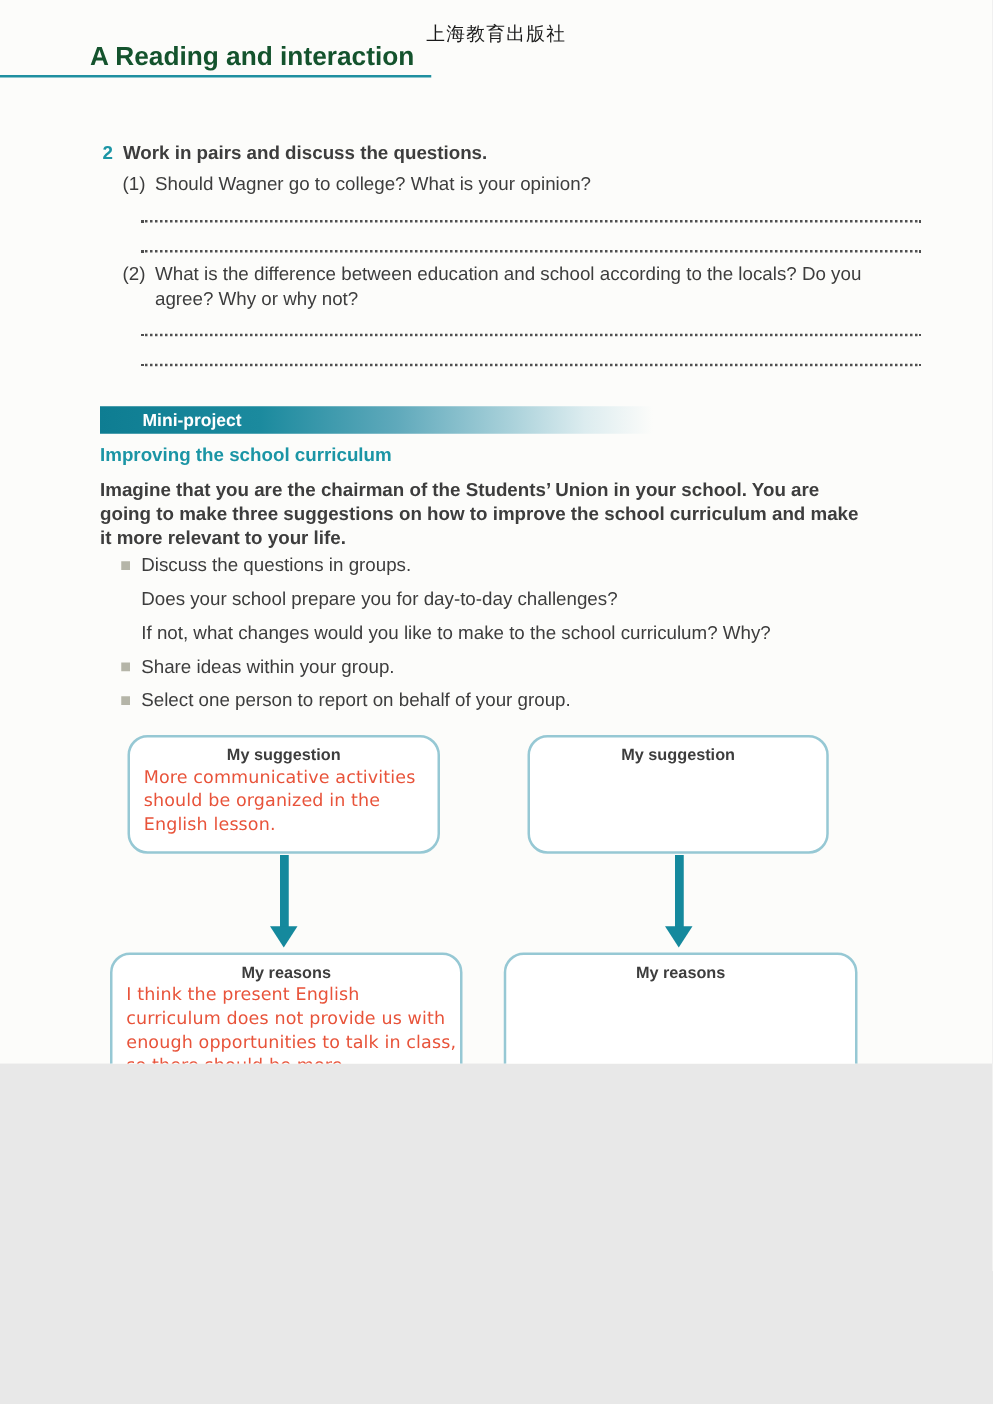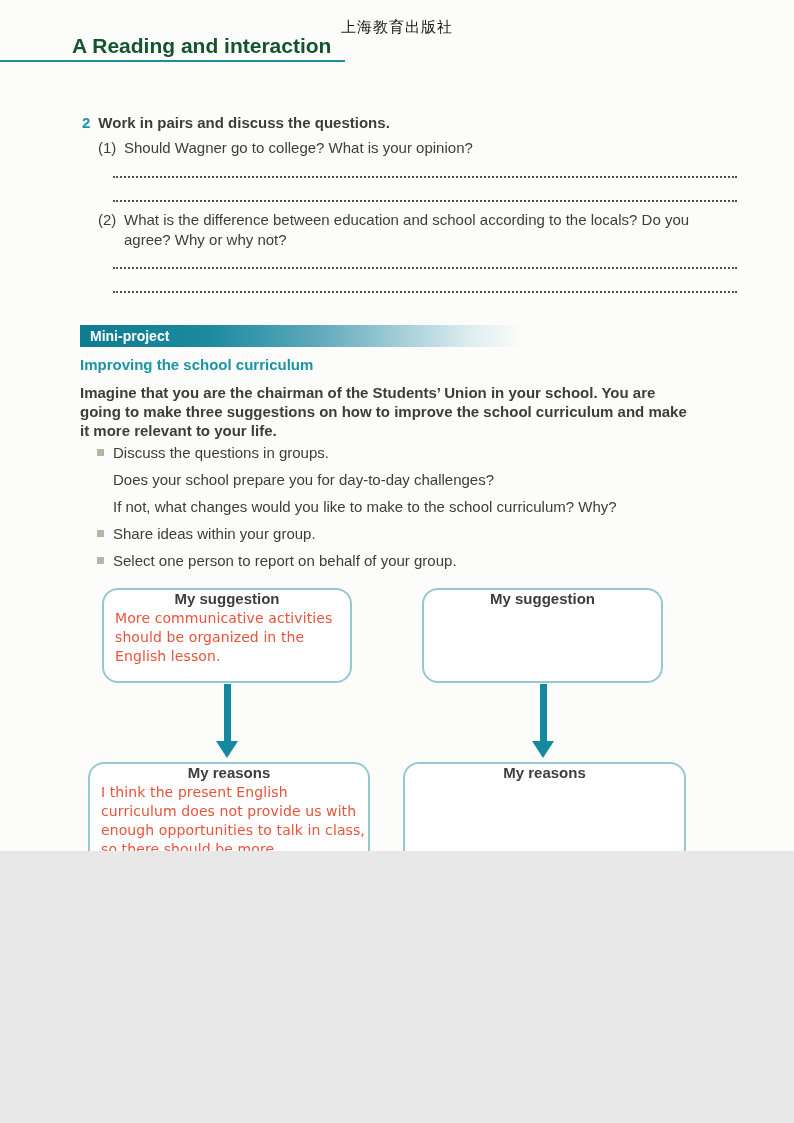--- a/index.html
+++ b/index.html
@@ -37,42 +37,42 @@
   }
   .dl1 { top:176px; } .dl2 { top:200px; } .dl3 { top:267px; } .dl4 { top:291px; }
 
   
   .banner {
     position:absolute; left:80px; top:325px; width:456px; height:22px;
     background:linear-gradient(90deg,#0e7d92 0%,#1b8a9e 28%,#5fa9bb 52%,#a9d1da 72%,#dcecef 85%,rgba(252,252,250,0) 97%);
   }
   .banner span {
     display:block; padding-left:10px; line-height:22px;
-    font-size:14px; font-weight:bold; color:#ffffff;
+    font-size:14px; font-weight:bold; color:#ffffff;margin-left:24px;
   }
   .subtitle {
     position:absolute; left:80px; top:356px;
     font-size:15px; font-weight:bold; color:#1b95a5;
   }
   .intro {
     position:absolute; left:80px; top:383px; width:612px;
     font-size:15px; font-weight:bold; line-height:19px; color:#3d3d3d;
   }
   .steps { position:absolute; left:97px; top:444px; width:625px; font-size:15px; }
   .step { position:relative; padding-left:16px; line-height:18px; margin-bottom:9px; }
   .step .sq {
     position:absolute; left:0; top:5px; width:7px; height:7px; background:#b5b5a8;
   }
 
   
   .box {
     position:absolute; box-sizing:border-box; background:#ffffff;
     border:2px solid #96c8d4; border-radius:16px; overflow:hidden;
   }
-  .box-title { text-align:center; font-size:15px; font-weight:bold; color:#3d3d3d; }
+  .box-title { text-align:center; font-size:13px; font-weight:bold; color:#3d3d3d; margin-top:6px; }
   .hand {
     font-family:"DejaVu Sans", sans-serif; color:#e8533a;
     font-size:14px; line-height:19px; padding:2px 3px 0 11px; letter-spacing:0.1px;
   }
   .sug-left  { left:102px; top:588px; width:250px; height:95px; }
   .sug-right { left:422px; top:588px; width:241px; height:95px; }
   .rea-left  { left:88px;  top:762px; width:282px; height:261px; }
   .rea-right { left:403px; top:762px; width:283px; height:261px; }
 
   .arrow { position:absolute; width:22px; height:76px; }

